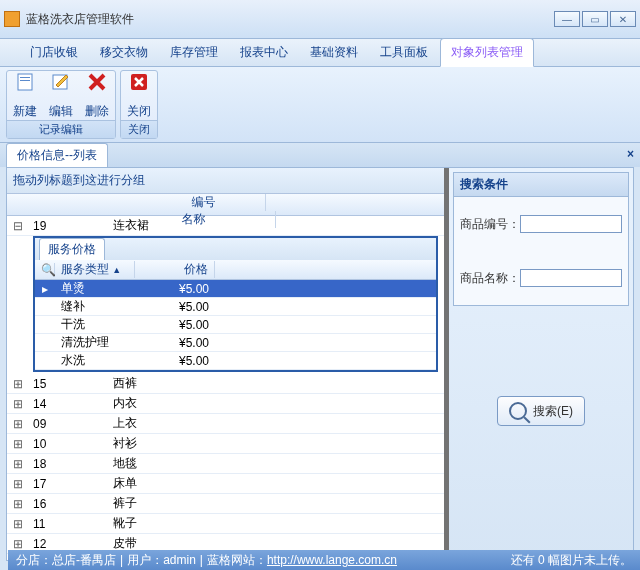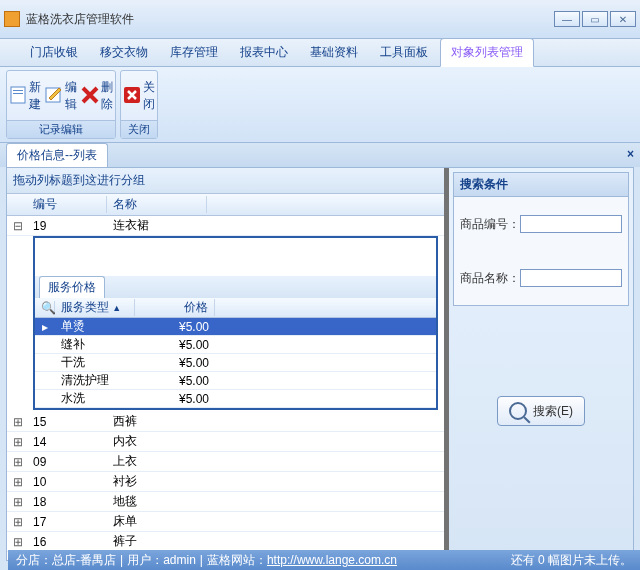--- a/index.html
+++ b/index.html
@@ -11,45 +11,45 @@
 .winbtns { display: flex; gap: 2px; }
 .winbtn { width: 26px; height: 16px; border: 1px solid #6a8ab5; background: linear-gradient(#f5faff,#d5e5f8); display: flex; align-items: center; justify-content: center; color: #4a6a95; font-size: 10px; cursor: pointer; }
 
 .menubar { height: 28px; background: linear-gradient(#eaf2fb,#d6e5f5); display: flex; align-items: flex-end; padding: 0 20px; border-bottom: 1px solid #9db8d9; gap: 2px; }
 .menuitem { padding: 5px 10px; color: #15428b; cursor: pointer; }
 .menuitem.active { background: #fff; border: 1px solid #9db8d9; border-bottom: 1px solid #fff; border-radius: 4px 4px 0 0; margin-bottom: -1px; color: #8b5cf6; }
 
 .ribbon { height: 76px; background: linear-gradient(#e8f2fd,#d2e3f7); display: flex; border-bottom: 1px solid #9db8d9; padding: 3px 6px; }
 .ribgroup { border: 1px solid #aac2e0; border-radius: 3px; background: linear-gradient(#f0f6fd,#dfeafb); display: flex; flex-direction: column; margin-right: 4px; }
 .ribitems { display: flex; flex: 1; }
-.ribbtn { width: 36px; display: flex; flex-direction: row; align-items: center; justify-content: space-between; cursor: pointer; color: #15428b; }
+.ribbtn { width: 36px; display: flex; flex-direction: column; align-items: center; justify-content: space-between; cursor: pointer; color: #15428b; }
 .ribbtn .ico { width: 22px; height: 22px; margin-bottom: 2px; display: flex; align-items: center; justify-content: center; }
 .riblabel { text-align: center; font-size: 11px; color: #15428b; background: linear-gradient(#d2e3f7,#c2d8f2); border-top: 1px solid #aac2e0; padding: 1px 0; }
 
 .tabstrip { height: 24px; background: linear-gradient(#d6e5f5,#c5d9f0); display: flex; align-items: flex-end; padding: 0 6px; position: relative; }
 .tabstrip .tab { background: #fff; border: 1px solid #9db8d9; border-bottom: none; padding: 3px 10px; border-radius: 3px 3px 0 0; color: #15428b; cursor: pointer; }
 .tabstrip .closex { position: absolute; right: 6px; top: 4px; color: #15428b; font-weight: bold; cursor: pointer; }
 
 .mainarea { display: flex; height: 394px; background: #fff; border: 1px solid #9db8d9; margin: 0 6px; }
 .leftpane { flex: 1; border-right: 5px solid #737373; display: flex; flex-direction: column; min-width: 0; }
 .rightpane { width: 184px; background: linear-gradient(#e8f2fd,#d6e5f5); padding: 4px; }
 
 .grouphdr { background: linear-gradient(#e8f2fd,#d6e5f5); padding: 4px 6px; color: #15428b; border-bottom: 1px solid #b0c4e0; }
-.gridhead { display: flex; background: linear-gradient(#f5faff,#dce9f9); border-bottom: 1px solid #b0c4e0; height: 22px; align-items: center; }
+.gridhead { display: flex; background: linear-gradient(#f5faff,#dce9f9); border-bottom: 1px solid #b0c4e0; height: 22px; align-items: center; flex-direction: column; }
 .gridhead .gh { padding: 0 6px; border-right: 1px solid #c5d5ea; color: #15428b; }
 .exp { width: 20px; text-align: center; color: #666; }
 .codew { width: 80px; }
 .namew { width: 100px; }
 
 .gridbody { flex: 1; overflow-y: auto; overflow-x: hidden; }
 .row { display: flex; height: 20px; align-items: center; border-bottom: 1px solid #e5edf7; }
 .row .cell { padding: 0 6px; }
 
 .detail { border: 2px solid #2a5ca8; margin: 0 6px 2px 26px; background: #fff; }
-.dtabs { display: flex; background: linear-gradient(#e8f2fd,#d6e5f5); height: 22px; align-items: flex-end; padding: 0 4px; margin-top: 38px; }
+.dtabs { display: flex; background: linear-gradient(#e8f2fd,#d6e5f5); height: 22px; align-items: flex-end; padding: 0 4px; }
 .dtab { background: #fff; border: 1px solid #9db8d9; border-bottom: none; padding: 2px 8px; border-radius: 3px 3px 0 0; color: #15428b; }
 .dgrid .dhead { display: flex; background: linear-gradient(#f5faff,#dce9f9); border-bottom: 1px solid #b0c4e0; height: 20px; align-items: center; }
 .dgrid .dh { border-right: 1px solid #c5d5ea; padding: 0 6px; color: #15428b; }
 .scol { width: 20px; text-align: center; }
 .typw { width: 80px; }
 .prcw { width: 80px; text-align: right; }
 .drow { display: flex; height: 18px; align-items: center; border-bottom: 1px solid #e5edf7; }
 .drow.sel { background: #3766c8; color: #fff; }
 .drow .dc { padding: 0 6px; }
 

